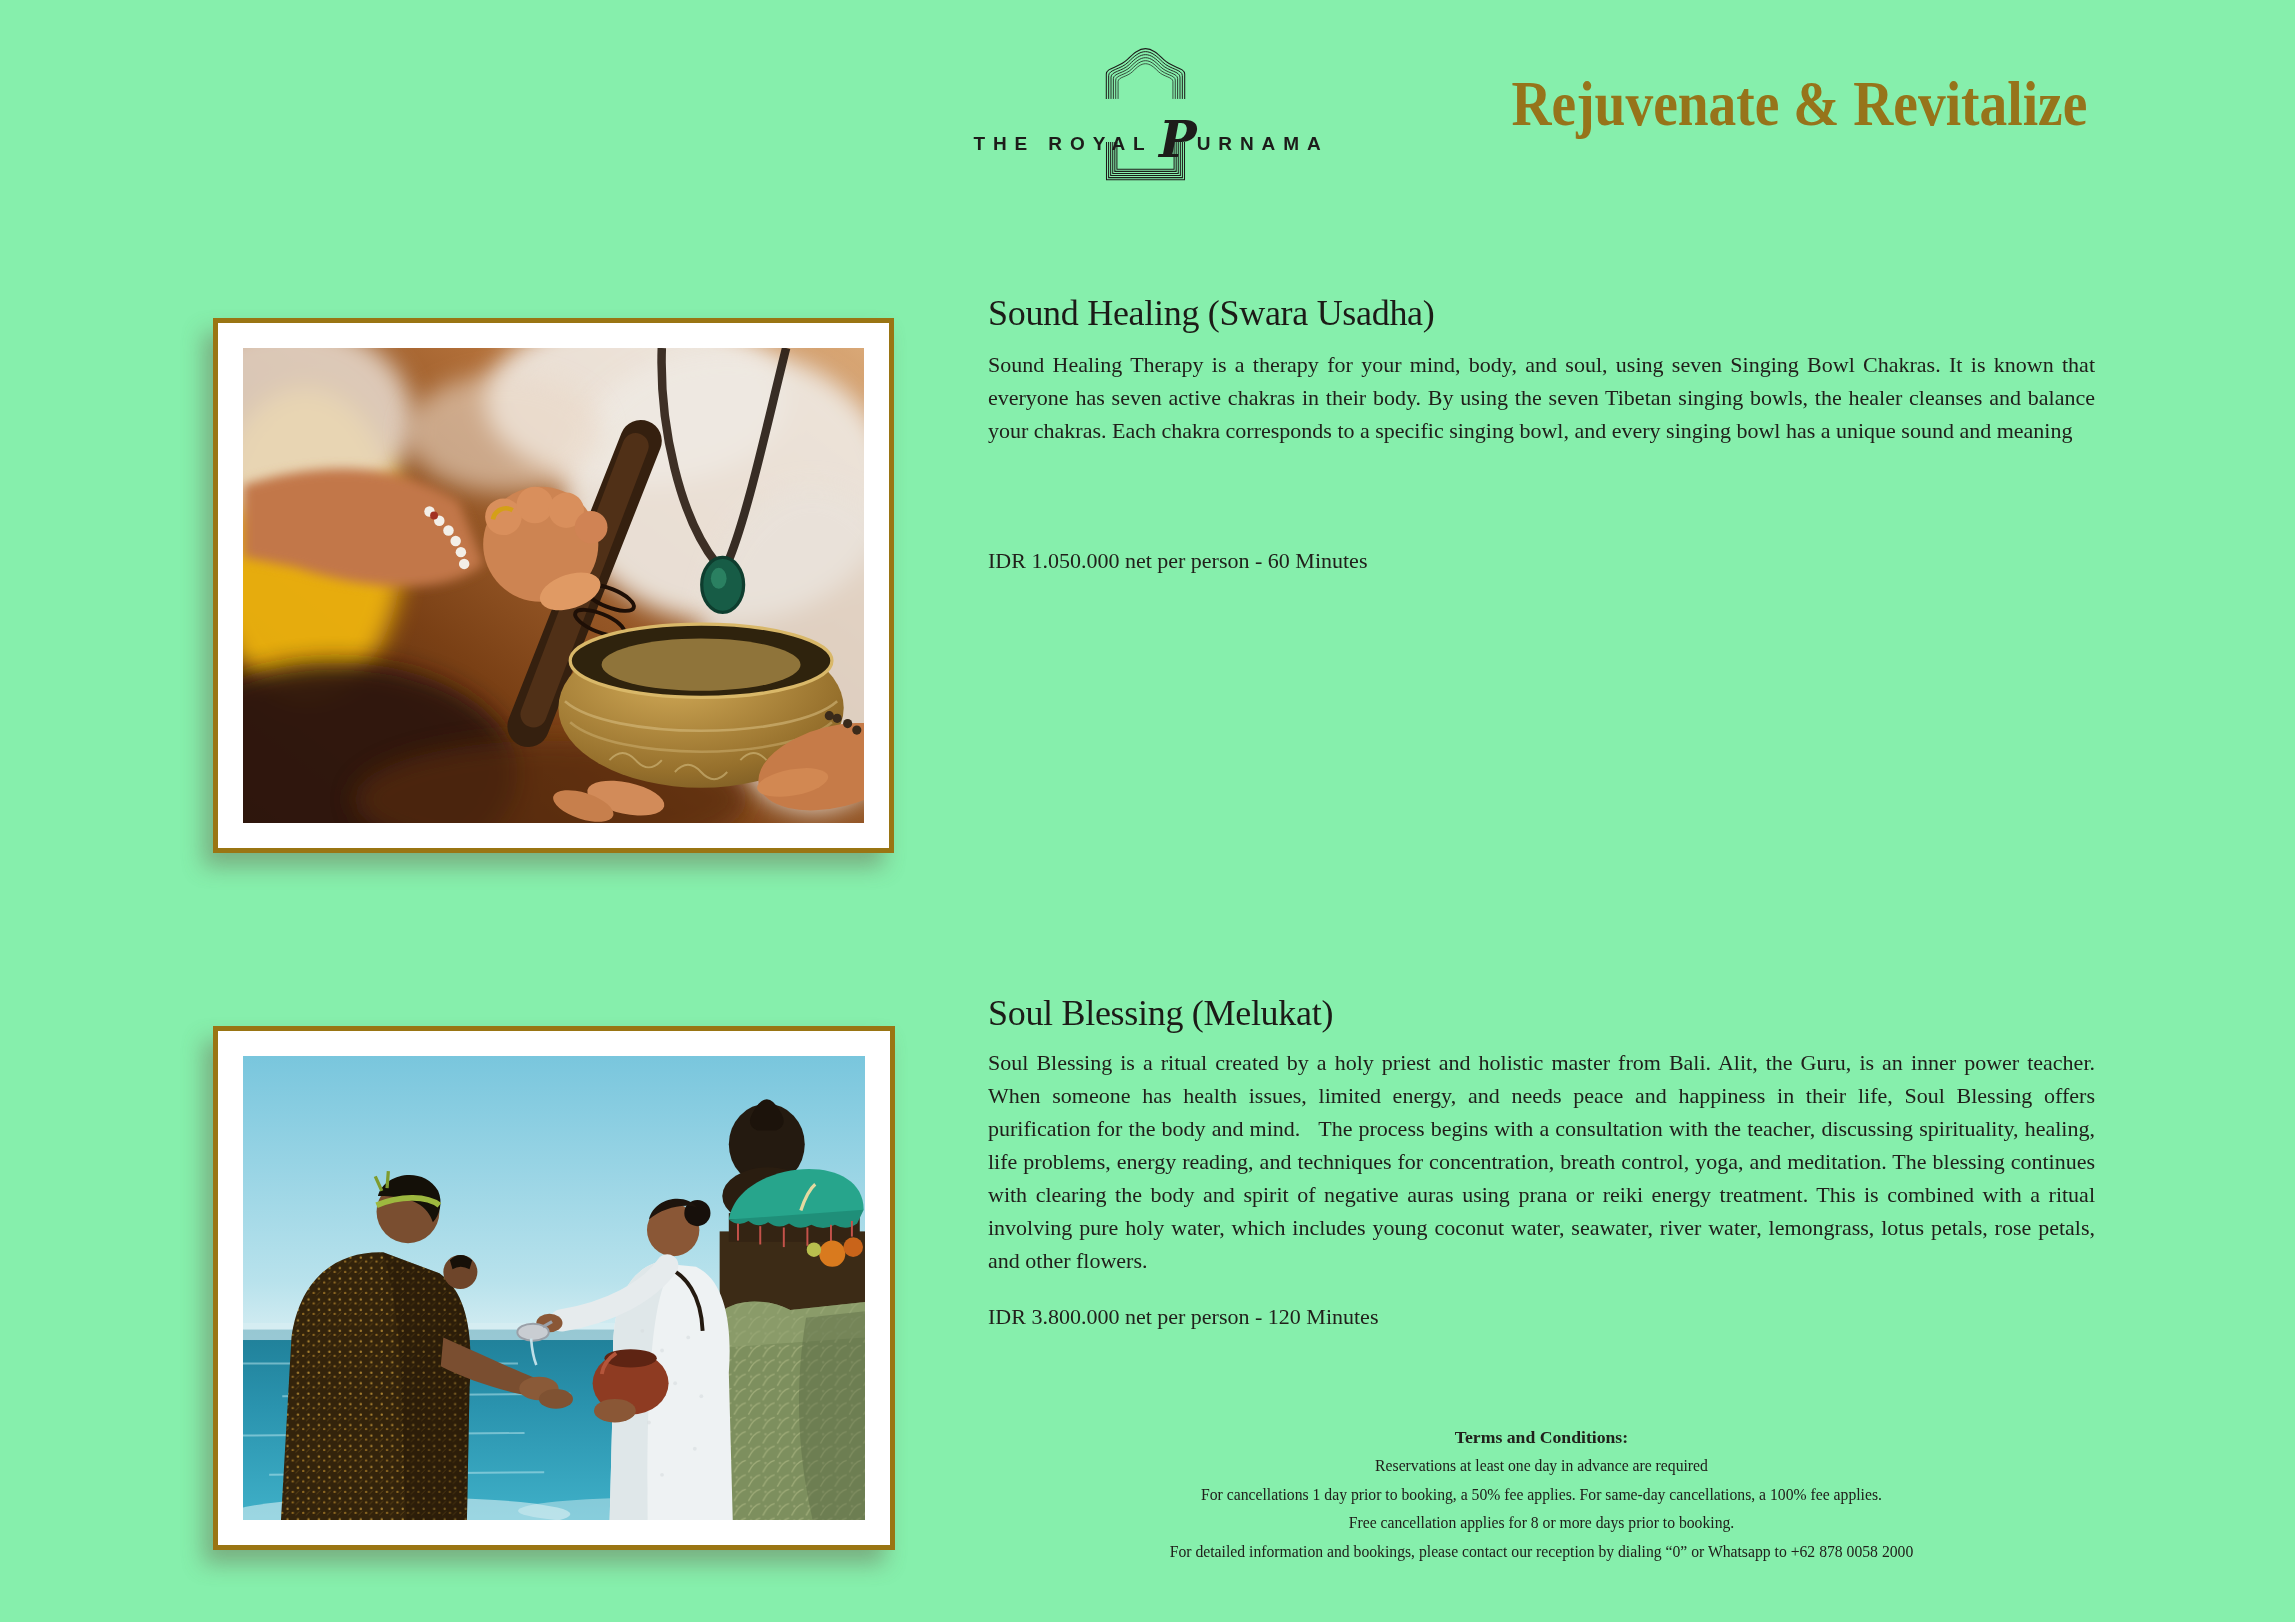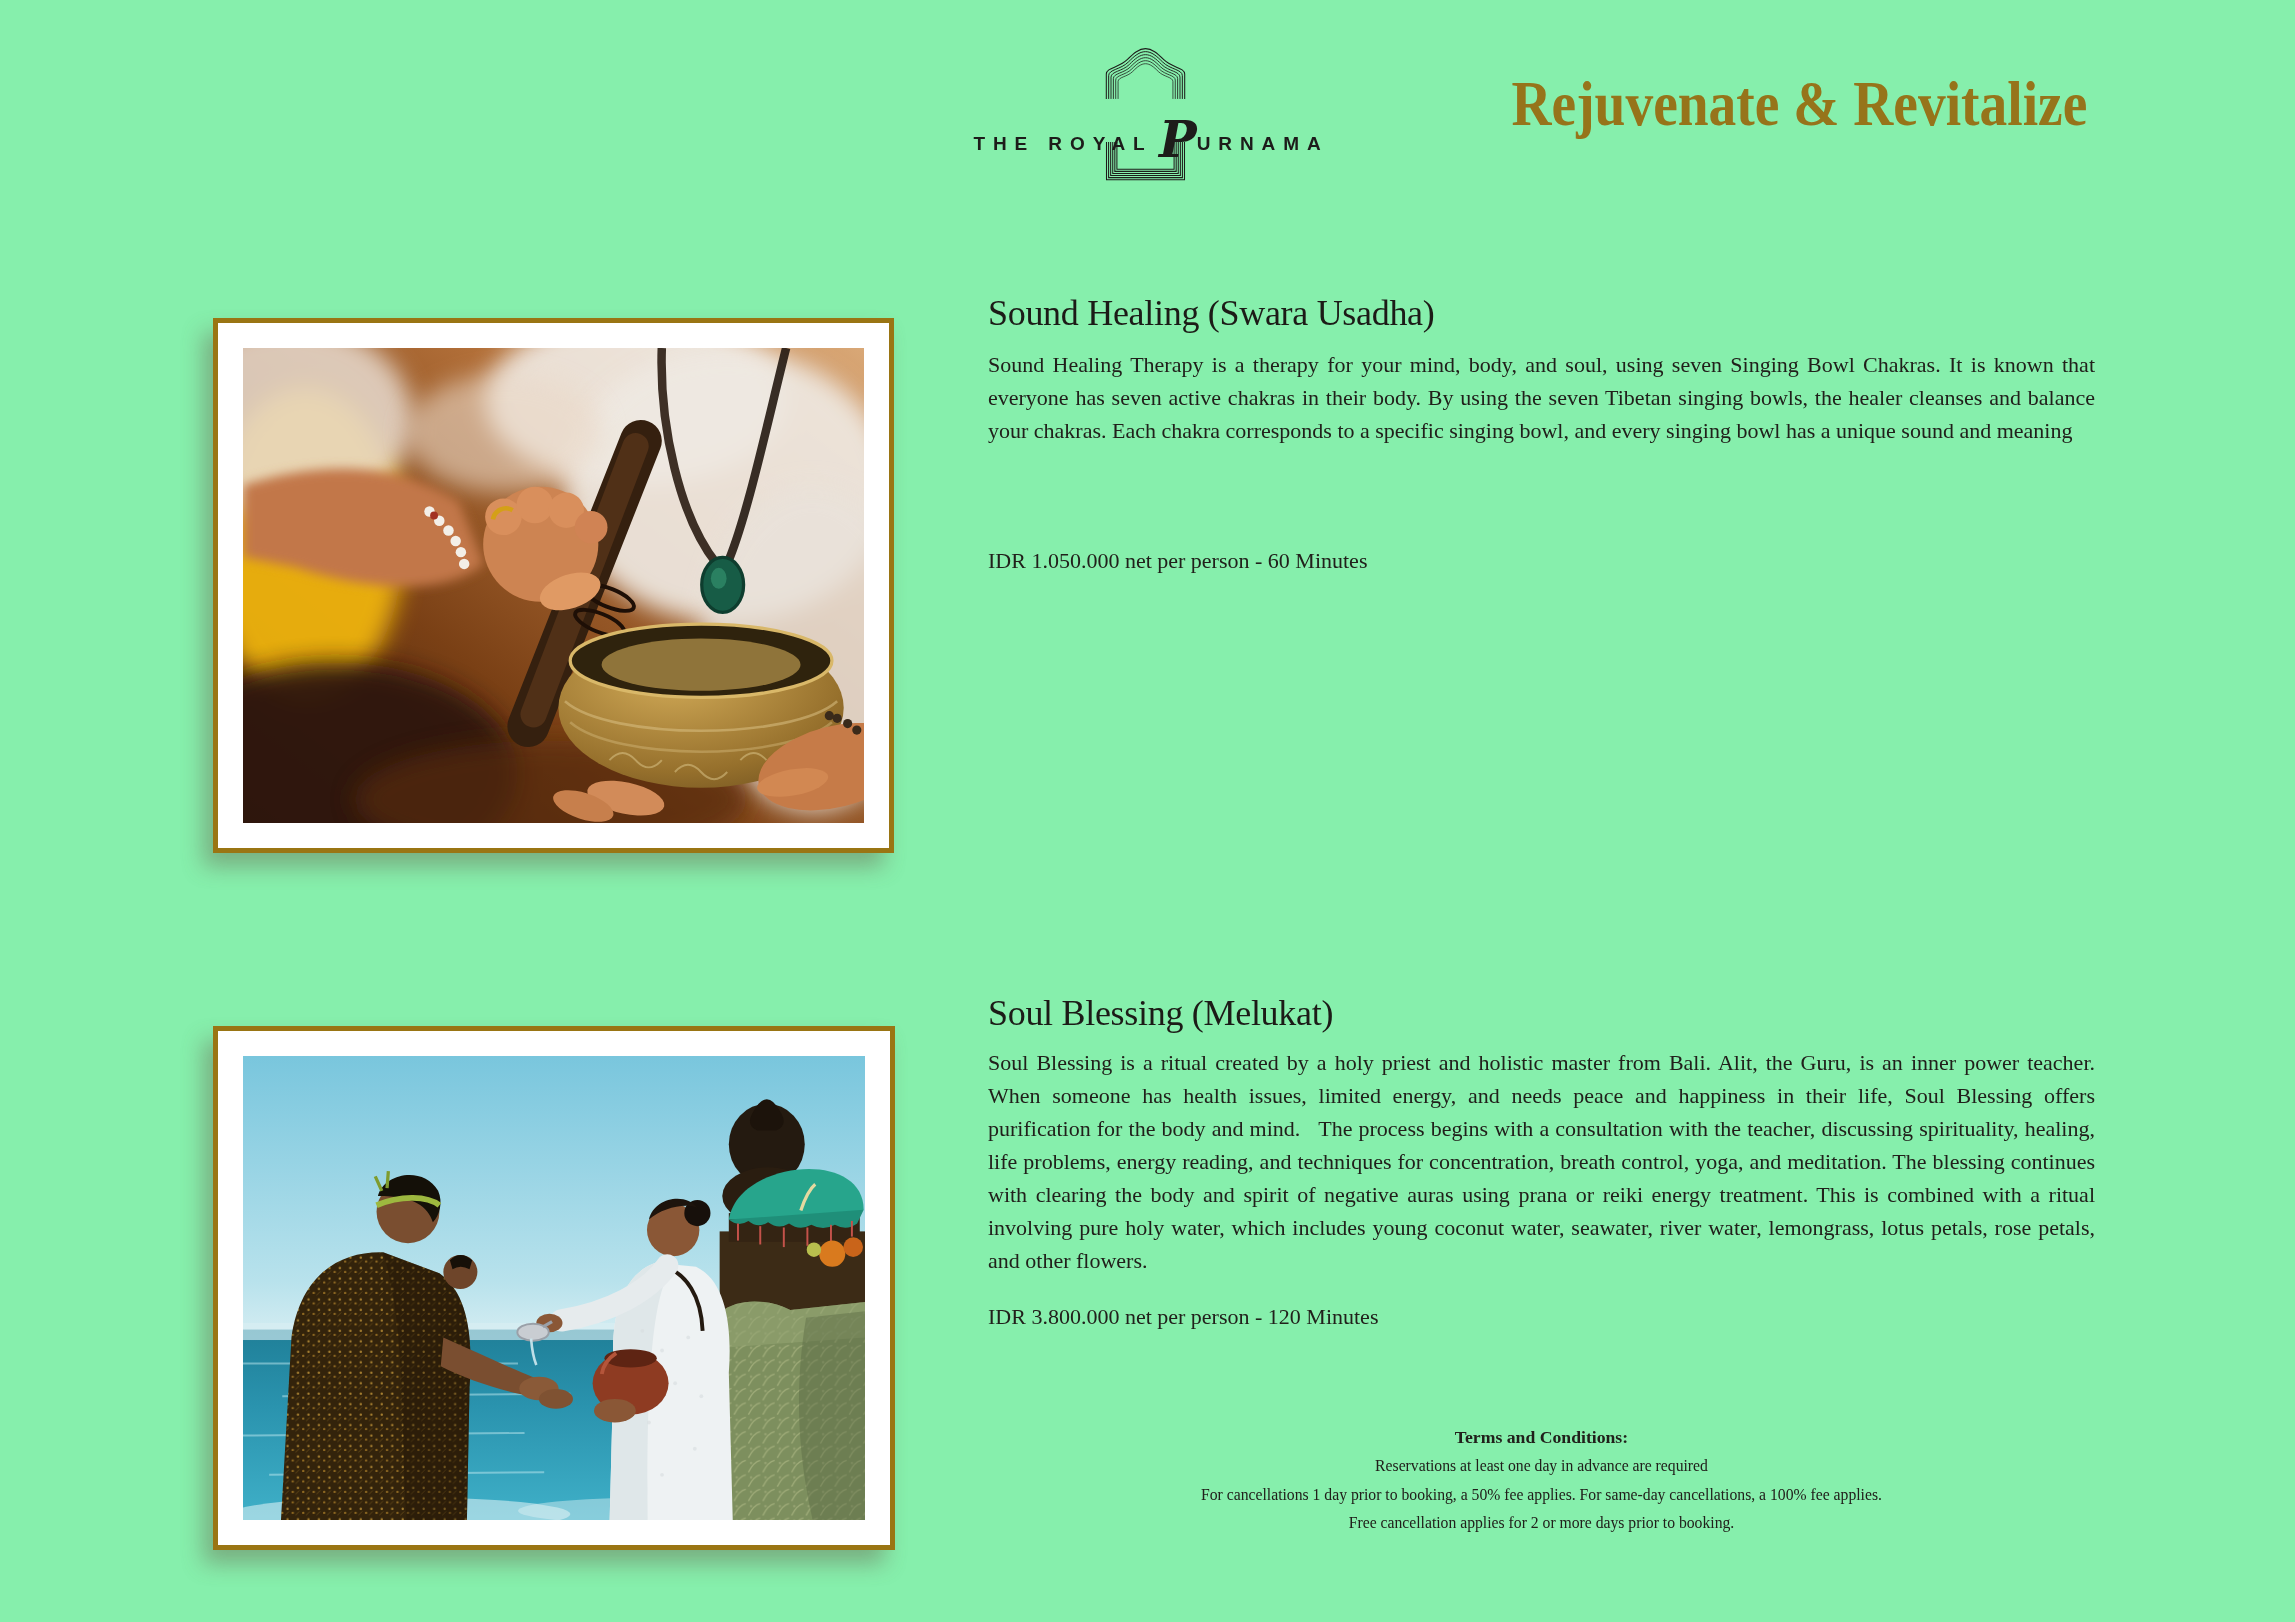--- a/index.html
+++ b/index.html
@@ -299,17 +299,18 @@
   </div>
 
   <div class="sec-heading" style="top:992px">Soul Blessing (Melukat)</div>
   <div class="sec-body" style="top:1046px">Soul Blessing is a ritual created by a holy priest and holistic master from Bali. Alit, the Guru, is an inner power teacher. When someone has health issues, limited energy, and needs peace and happiness in their life, Soul Blessing offers purification for the body and mind.&nbsp;&nbsp; The process begins with a consultation with the teacher, discussing spirituality, healing, life problems, energy reading, and techniques for concentration, breath control, yoga, and meditation. The blessing continues with clearing the body and spirit of negative auras using prana or reiki energy treatment. This is combined with a ritual involving pure holy water, which includes young coconut water, seawater, river water, lemongrass, lotus petals, rose petals, and other flowers.</div>
   <div class="sec-price" style="top:1306px">IDR 3.800.000 net per person - 120 Minutes</div>
 
   <div class="terms">
     <div class="terms-title">Terms and Conditions:</div>
     <div class="terms-line">Reservations at least one day in advance are required</div>
     <div class="terms-line">For cancellations 1 day prior to booking, a 50% fee applies. For same-day cancellations, a 100% fee applies.</div>
-    <div class="terms-line">Free cancellation applies for 2 or more days prior to booking.</div>
+    <div class="terms-line">Free cancellation applies for 8 or more days prior to booking.</div>
+    <div class="terms-line">For detailed information and bookings, please contact our reception by dialing “0” or Whatsapp to +62 878 0058 2000</div>
   </div>
 
 </div>
 
 
 </body></html>

